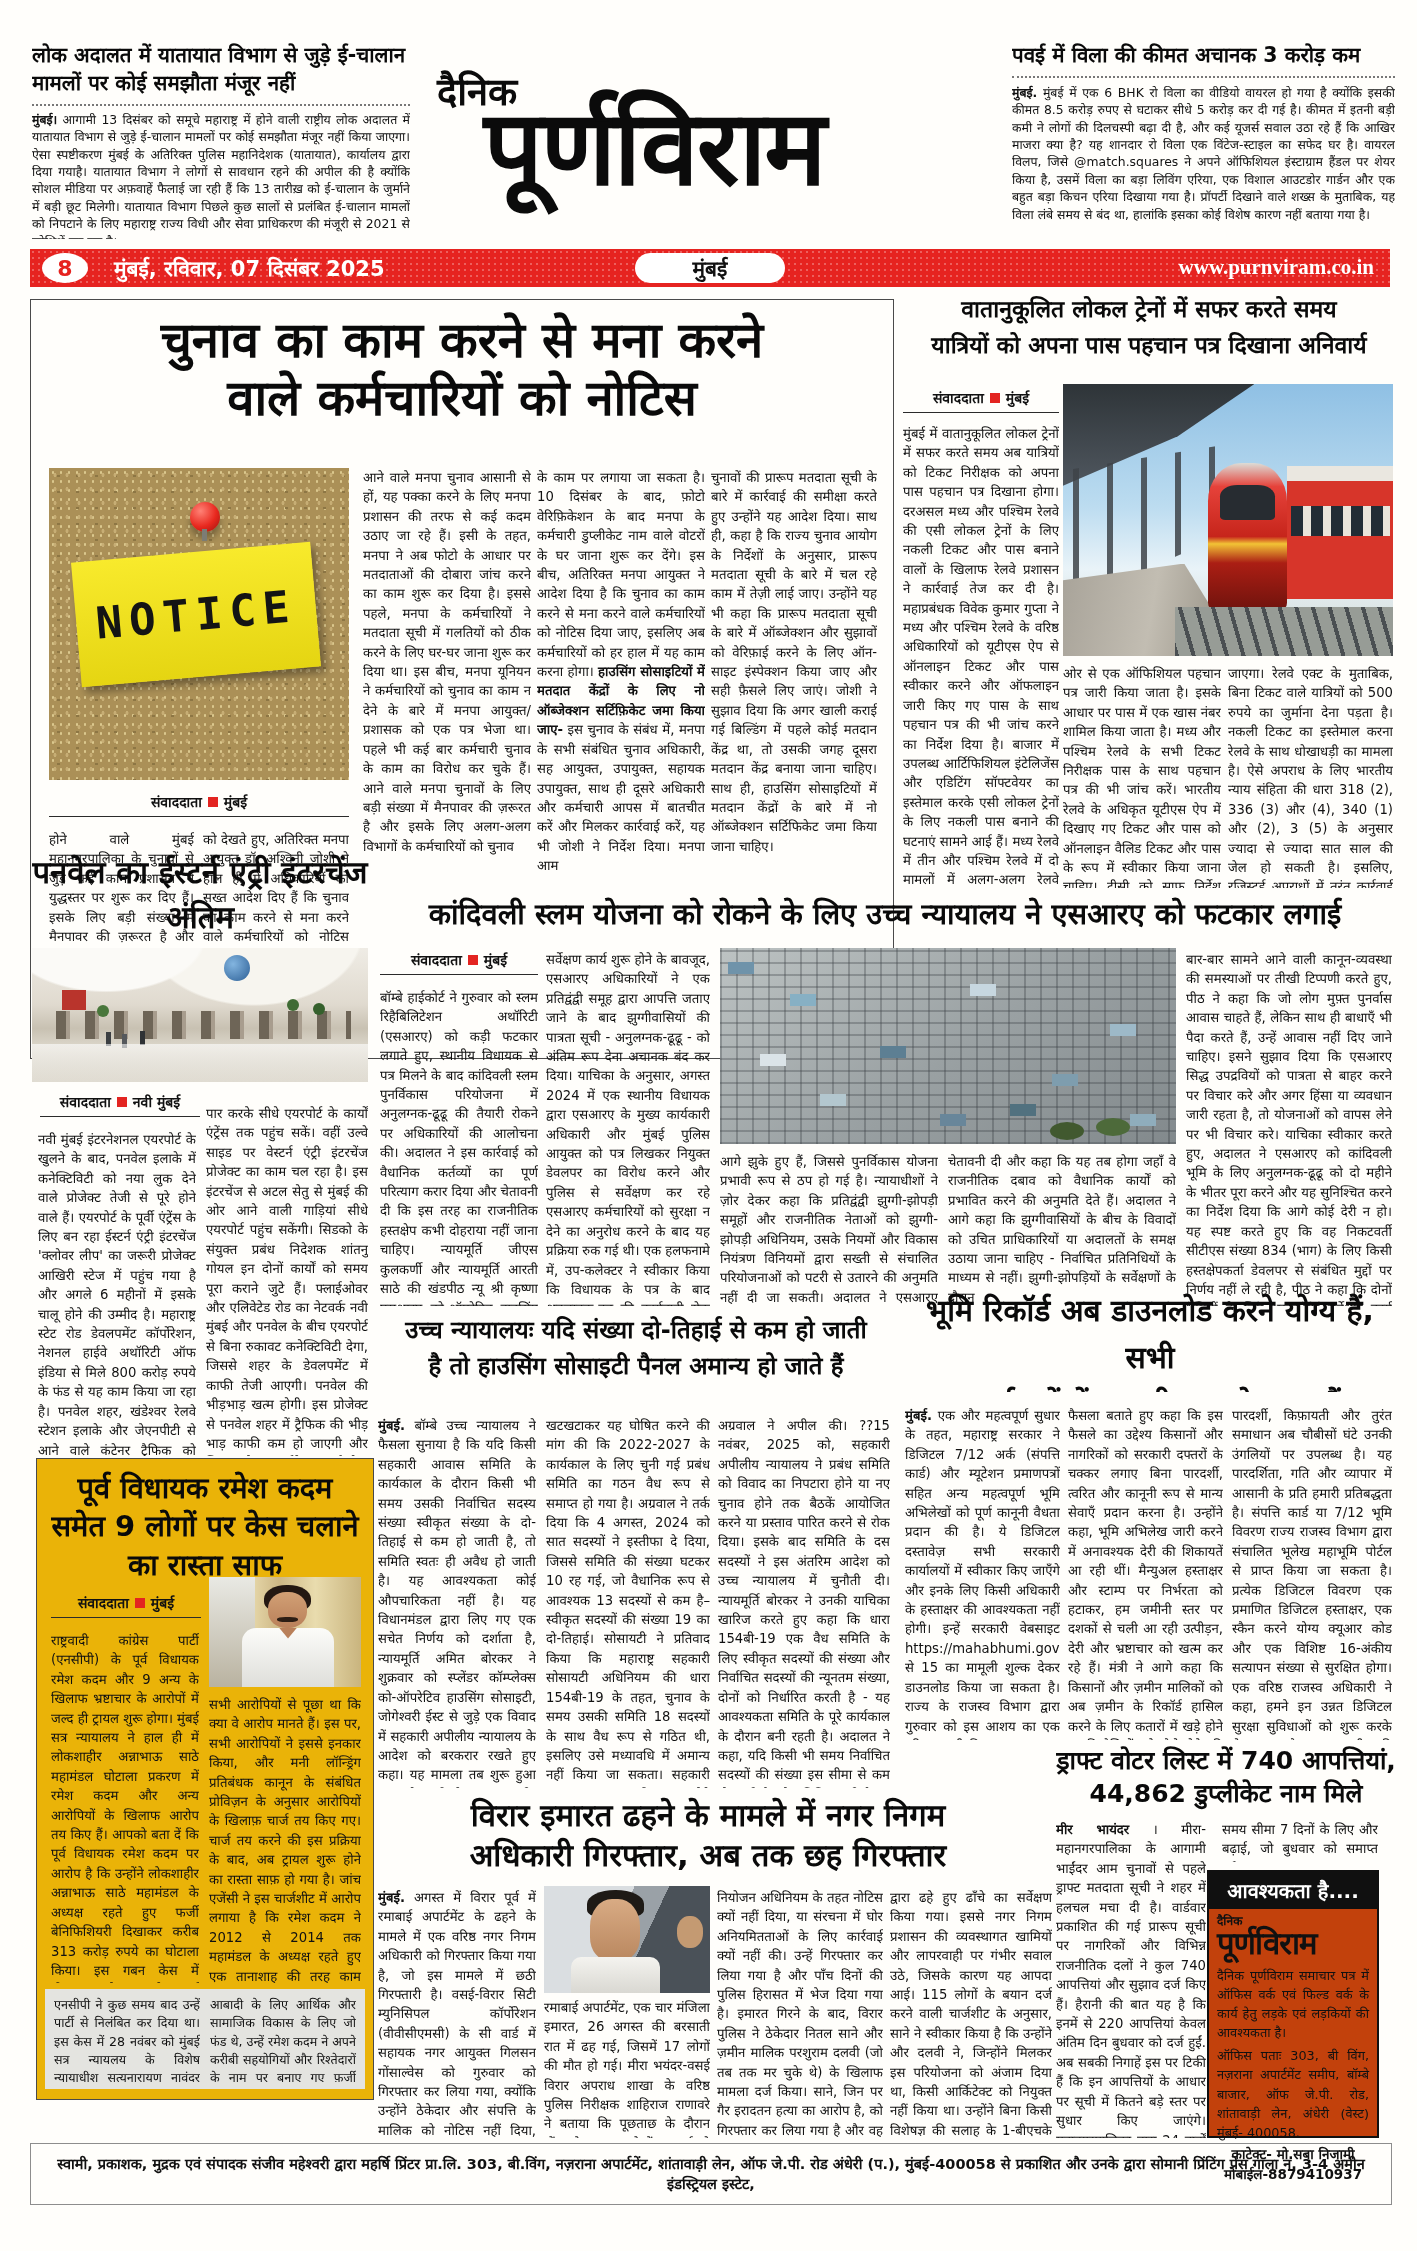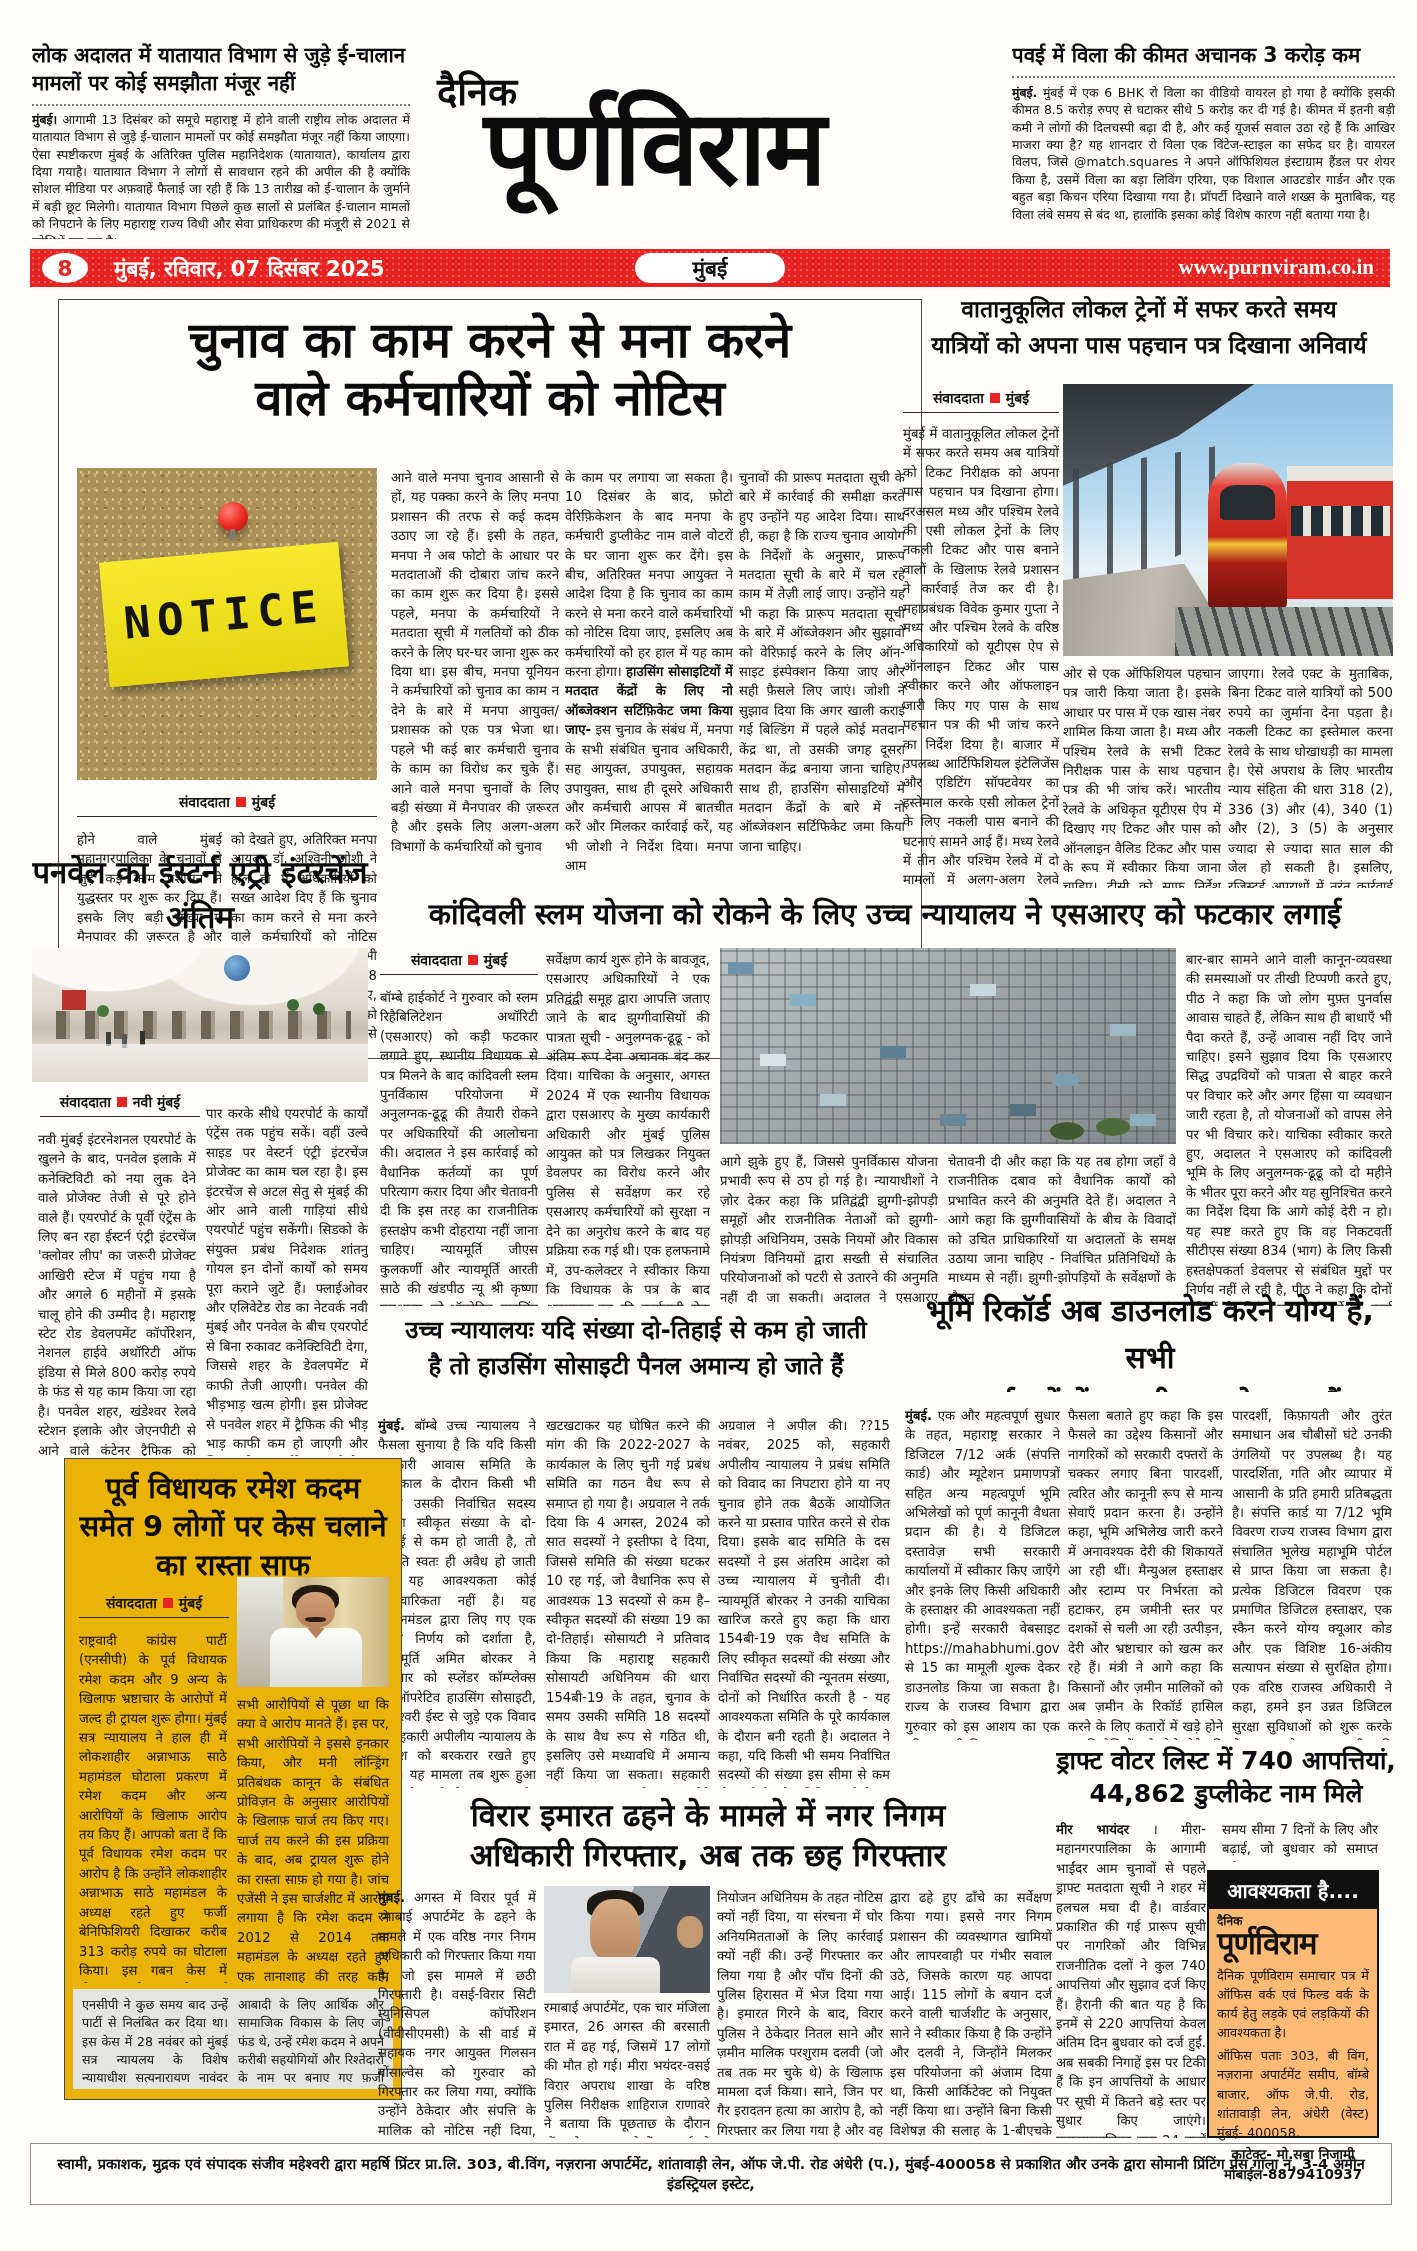--- a/index.html
+++ b/index.html
@@ -10,21 +10,21 @@
   .hd-sm{font-weight:800;font-size:20.5px;line-height:1.36;color:#0a0a0a;}
   .rule-dot{border-bottom:2.5px dotted #777;height:0;}
   .body-sm{font-size:12.4px;line-height:1.4;text-align:justify;overflow:hidden;}
   .tcol{font-size:13.2px;line-height:1.47;text-align:justify;overflow:hidden;}
   .lead-in{font-weight:800;}
   .subhead{font-weight:800;}
   .hl{font-weight:800;color:#0a0a0a;text-align:center;white-space:pre-line;overflow:hidden;}
   .byline{font-weight:700;font-size:14px;display:flex;align-items:center;justify-content:center;
           gap:6px;border-bottom:1.3px solid #2b2b2b;padding-bottom:5px;white-space:nowrap;overflow:visible;}
   .redsq{width:10px;height:10px;background:#e32420;flex:0 0 auto;}
-  .boxed{border:1.6px solid #4a4a4a;margin-left:28px;}
+  .boxed{border:1.6px solid #4a4a4a;}
   
   .mast-kicker{font-weight:900;font-size:38px;color:#0b0b0b;}
   .mast-title{font-weight:900;font-size:104px;line-height:1;color:#0b0b0b;letter-spacing:-2px;text-align:center;}
   
   .redbar{background-color:#e62320;background-image:radial-gradient(rgba(255,255,255,.28) 1px,transparent 1.3px);
           background-size:6px 6px;display:flex;align-items:center;}
   .pgnum{width:46px;height:30px;background:#fff;border-radius:50%;display:flex;align-items:center;
          justify-content:center;color:#e62320;font-weight:800;font-size:22px;margin-left:12px;flex:0 0 auto;}
   .dateline{color:#fff;font-weight:800;font-size:21px;margin-left:26px;white-space:nowrap;}
   .citypill{position:absolute;left:50%;top:4px;transform:translateX(-50%);background:#fff;border-radius:16px;
@@ -112,21 +112,21 @@
   .vp-hair{position:absolute;left:26%;top:4%;width:34%;height:26%;border-radius:50% 50% 30% 30%;background:#1e1a16;}
   .vp-face{position:absolute;left:28%;top:12%;width:30%;height:58%;border-radius:44% 44% 38% 38%;
      background:linear-gradient(180deg,#d8ab84,#b9875f);}
   .vp-body{position:absolute;left:16%;top:66%;width:54%;height:34%;border-radius:10px 10px 0 0;
      background:linear-gradient(180deg,#f4f3ef,#d9d8d2);}
   .vp-other{position:absolute;right:4%;top:28%;width:16%;height:30%;border-radius:45%;background:#c49a72;}
   
   .grayblock{background:#e4e4e0;display:flex;gap:10px;padding:7px 9px;box-sizing:border-box;}
   .gcol{flex:1;font-size:12.6px;line-height:1.45;text-align:justify;overflow:hidden;}
   
-  .ad{border:2.5px solid #101010;background:#fdba74;box-sizing:border-box;}
+  .ad{border:2.5px solid #101010;background:#c2410c;box-sizing:border-box;}
   .ad-head{background:#101010;color:#fff;text-align:center;font-weight:800;font-size:20px;padding:5px 0;}
   .ad-kicker{font-weight:800;font-size:12px;line-height:1;padding:6px 8px 0;}
   .ad-logo{font-weight:900;font-size:31px;line-height:1.05;padding:0 8px 4px;letter-spacing:-1px;}
   .ad-body{font-size:12.8px;line-height:1.5;text-align:justify;padding:2px 8px;}
   .ad-contact{font-weight:800;text-align:center;font-size:13.5px;line-height:1.5;}
   
   .footer{border:1.4px solid #8d8d8d;display:flex;flex-direction:column;justify-content:center;
           gap:3px;text-align:center;font-size:14.5px;font-weight:700;line-height:1.4;}
   .footdot{display:inline-block;width:10px;height:10px;border-radius:50%;background:#e32420;
            margin:0 5px;vertical-align:middle;}

